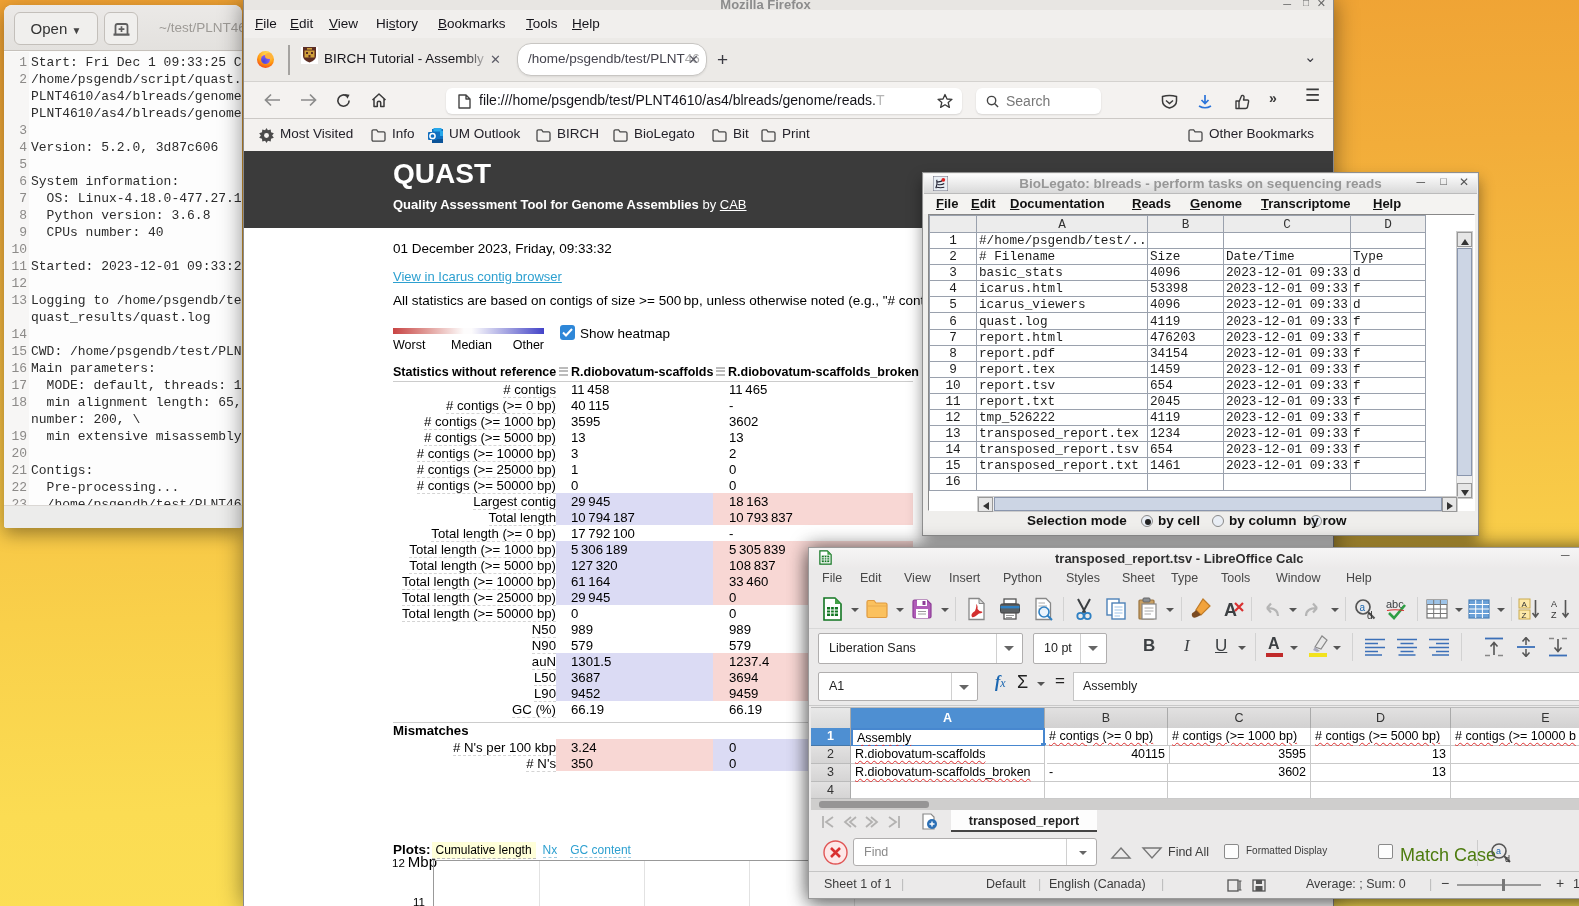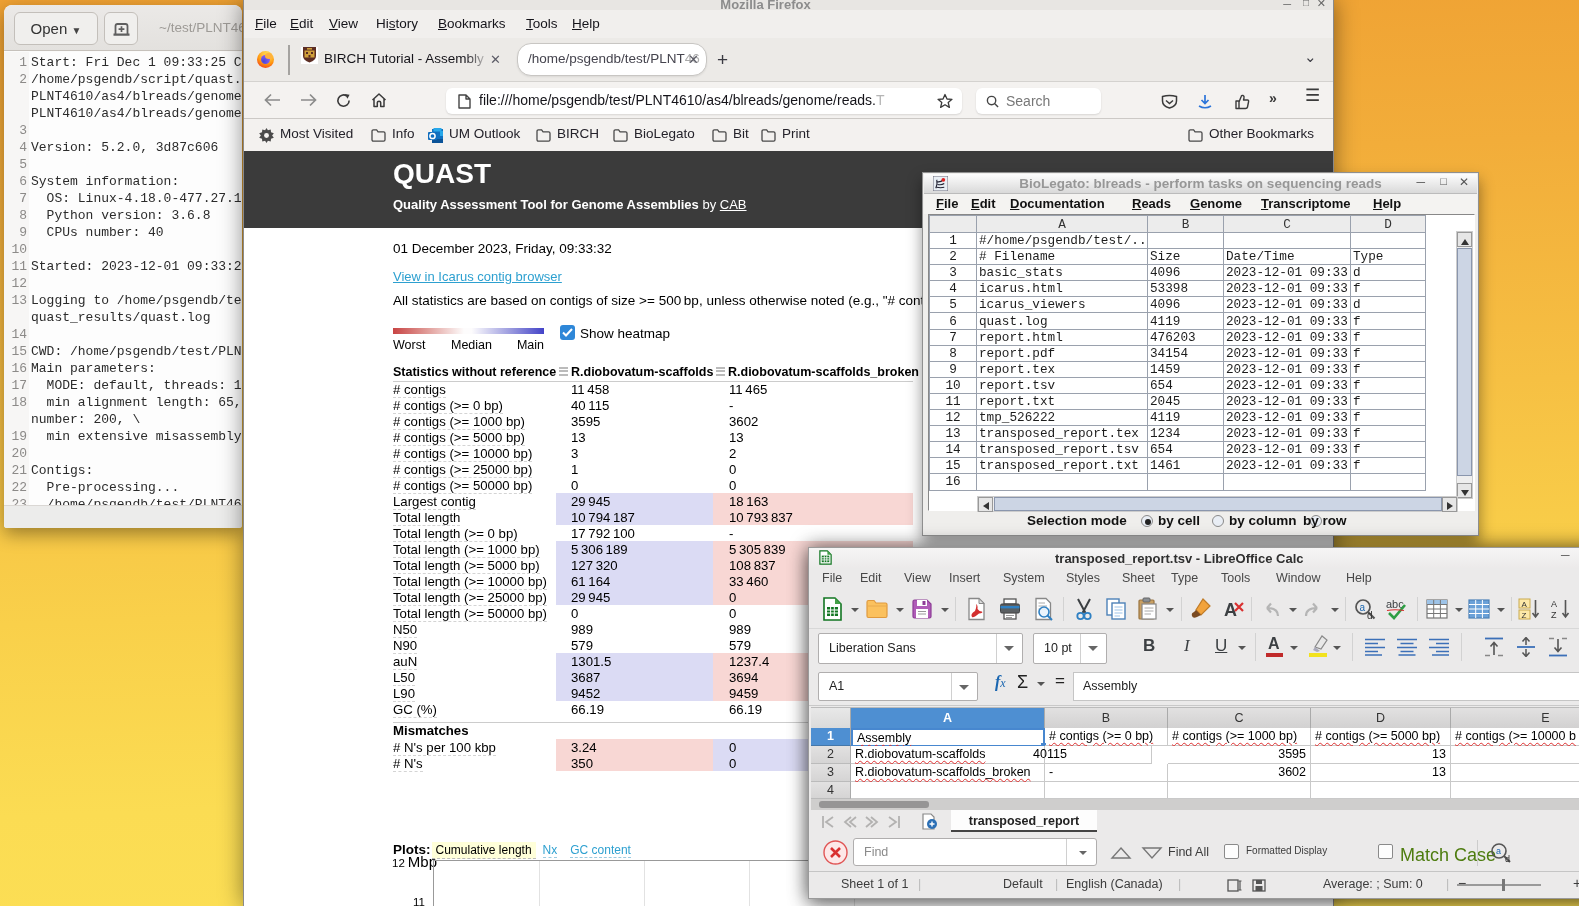--- a/index.html
+++ b/index.html
@@ -41,21 +41,21 @@
 #ff .content { position:absolute; left:0; top:151px; width:100%; height:755px; background:#fff; overflow:hidden; }
 .bmitem { position:absolute; top:7px; height:18px; white-space:nowrap; }
 
 #quastband { position:absolute; left:0; top:0; width:100%; height:77px; background:#3b3b3b; color:#fff; }
 #quastband .q1 { position:absolute; left:149px; top:7px; font-size:28px; font-weight:bold; }
 #quastband .q2 { position:absolute; left:149px; top:46px; font-size:13px; }
 .qlink { color:#2da0d0; text-decoration:none; }
 #qtable { position:absolute; left:149px; top:213px; border-collapse:collapse; table-layout:fixed; width:520px; font-size:13.2px; color:#000; }
 #qtable td { overflow:visible; white-space:nowrap; }
 #qtable td { height:16px; padding:0; vertical-align:middle; }
-#qtable td.l { width:163px; }
+#qtable td.l { width:163px;text-align:right; }
 #qtable td.v1 { width:157px; padding-left:15px; }
 #qtable td.v2 { width:200px; padding-left:16px; }
 #qtable tr.hd td { height:17px; font-weight:bold; border-bottom:1px solid #ccc; font-size:12.5px; }
 #qtable tr.hd td.v1, #qtable tr.hd td.v2 { padding-left:3px; }
 #qtable .tt { border-bottom:1px dashed #d4d4d4; }
 .bgB { background:#dbdbf4; }
 .bgP { background:#f8d7d4; }
 .hamb { display:inline-block; width:9px; height:9px; margin-right:3px;
   background:linear-gradient(#bbb 0 2px,#fff 2px 3.5px,#bbb 3.5px 5.5px,#fff 5.5px 7px,#bbb 7px 9px); }
 
@@ -102,21 +102,21 @@
 .ghcell { position:absolute; top:0; height:21px; border-right:1px solid #aaa; font-size:12.5px; color:#333; text-align:center; line-height:21px; }
 .grow { position:absolute; left:2px; height:18px; background:#fff; right:0; }
 .grhd { position:absolute; left:0; top:0; width:40px; height:18px; background:linear-gradient(#e2e1e1,#d5d4d4); border-right:1px solid #aaa; border-bottom:1px solid #bbb; font-size:12.5px; color:#333; text-align:center; line-height:17px; }
 .gcell { position:absolute; top:0; height:18px; border-right:1px solid #c9c9c9; border-bottom:1px solid #c9c9c9; font-size:12.5px; color:#000; line-height:17px; padding:0 4px; white-space:nowrap; overflow:visible; }
 .sq { text-decoration:underline; text-decoration-style:wavy; text-decoration-color:#e03030; text-decoration-thickness:1px; text-underline-offset:2px; }
 #calc .c-hscroll { position:absolute; left:2px; top:251px; right:0; height:11px; background:#cfcecd; }
 #calc .c-hthumb { position:absolute; left:8px; top:2px; width:110px; height:7px; background:#969595; border-radius:3px; }
 #calc .c-tabs { position:absolute; left:0; top:262px; width:100%; height:24px; }
 #calc .c-find { position:absolute; left:0; top:286px; width:100%; height:38px; border-bottom:1px solid #c5c5c5; }
 #calc .c-status { position:absolute; left:0; top:324px; width:100%; height:26px; font-size:12.5px; color:#3c3c3c; }
-#calc .c-status span { position:absolute; top:5px; white-space:nowrap;margin-left:17px; }
+#calc .c-status span { position:absolute; top:5px; white-space:nowrap; }
 .fbx { position:absolute; top:4px; height:28px; background:#fff; border:1px solid #b0aeae; border-radius:3px; }
 .ckb { position:absolute; top:10px; width:15px; height:15px; border:1px solid #8a8a8a; border-radius:2px; background:#fdfdfd; }
 </style>
 </head>
 <body>
 
 <div class="abs" id="gedit">
   <div class="txt" id="gtxt">
       <div class="gut"></div>
       <div class="row" style="top:1.6px"><b>1</b><span>Start: Fri Dec 1 09:33:25 CST 2023</span></div>
@@ -282,21 +282,21 @@
   </div>
   <div class="content" id="ffc">
     <div id="quastband">
       <div class="q1">QUAST</div>
       <div class="q2"><b>Quality Assessment Tool for Genome Assemblies</b> by <span style="text-decoration:underline">CAB</span></div>
     </div>
     <div class="abs" style="left:149px;top:90px;font-size:13.5px;color:#000">01 December 2023, Friday, 09:33:32</div>
     <div class="abs" style="left:149px;top:118px;font-size:13px"><span class="qlink" style="text-decoration:underline">View in Icarus contig browser</span></div>
     <div class="abs" style="left:149px;top:142px;font-size:13.5px;color:#000;white-space:nowrap">All statistics are based on contigs of size &gt;= 500 bp, unless otherwise noted (e.g., "# contigs (&gt;= 0 b</div>
     <div class="abs" style="left:149px;top:177px;width:151px;height:6px;background:linear-gradient(90deg,#c84444 0%,#e09a96 22%,#fdfcfc 47%,#fdfcfd 52%,#9a9ade 78%,#4343c8 100%)"></div>
-    <div class="abs" style="left:149px;top:187px;width:151px;font-size:12.5px;color:#000">Worst<span style="position:absolute;left:58px">Median</span><span style="position:absolute;right:0">Main</span></div>
+    <div class="abs" style="left:149px;top:187px;width:151px;font-size:12.5px;color:#000">Worst<span style="position:absolute;left:58px">Median</span><span style="position:absolute;right:0">Other</span></div>
     <div class="abs" style="left:316px;top:174px;width:15px;height:15px;background:#2e87d8;border-radius:3px">
       <svg width="11" height="9" viewBox="0 0 11 9" style="position:absolute;left:2px;top:3px">
           <path d="M1 4.5 L4 7.5 L10 1" stroke="#fff" stroke-width="2" fill="none"></path>
         </svg>
     </div>
     <div class="abs" style="left:336px;top:175px;font-size:13.5px;color:#000">Show heatmap</div>
     <table id="qtable">
       <tbody>
           <tr class="hd">
             <td class="l">Statistics without reference</td>
@@ -619,21 +619,21 @@
         <path d="M4 8.3 L12 8.3 M4 10.6 L12 10.6 M6.7 6 L6.7 13 M9.4 6 L9.4 13" stroke="#fff" stroke-width="0.9"></path>
       </svg>
     <div style="position:absolute;left:246px;top:3px;font-size:13px;font-weight:bold;color:#2f2f2f">transposed_report.tsv - LibreOffice Calc</div>
     <div style="position:absolute;left:752px;top:0px;font-size:12px;color:#555">─</div>
   </div>
   <div class="c-menu">
     <span style="left:13px">File</span>
       <span style="left:51px">Edit</span>
       <span style="left:95px">View</span>
     <span style="left:140px">Insert</span>
-      <span style="left:194px">System</span>
+      <span style="left:194px">Python</span>
       <span style="left:257px">Styles</span>
     <span style="left:313px">Sheet</span>
       <span style="left:362px">Type</span>
       <span style="left:412px">Tools</span>
     <span style="left:467px">Window</span>
       <span style="left:537px">Help</span>
   </div>
   <div class="c-tools" id="ctools">
     <svg class="ticon" style="left:11px" width="24" height="24" viewBox="0 0 24 24">
         <path d="M4 1 L15 1 L21 7 L21 23 L4 23 Z" fill="#fff" stroke="#127622" stroke-width="1.6"></path>
@@ -823,21 +823,21 @@
     <div class="grhd" style="background:#4e8fd2;color:#fff;font-weight:bold;border-bottom-color:#47a">1</div>
     <div class="gcell" style="left:40px;width:194px;border:2px solid #4787cf;height:19px;line-height:16px"><span class="sq">Assembly</span><i style="position:absolute;right:-3px;bottom:-3px;width:5px;height:5px;background:#4787cf"></i></div>
     <div class="gcell" style="left:234px;width:123px"><span class="sq"># contigs (&gt;= 0 bp)</span></div>
     <div class="gcell" style="left:357px;width:143px"><span class="sq"># contigs (&gt;= 1000 bp)</span></div>
     <div class="gcell" style="left:500px;width:140px"><span class="sq"># contigs (&gt;= 5000 bp)</span></div>
     <div class="gcell" style="left:640px;width:190px"><span class="sq"># contigs (&gt;= 10000 b</span></div>
   </div>
   <div class="grow" style="top:198px">
     <div class="grhd">2</div>
     <div class="gcell" style="left:40px;width:194px"><span class="sq">R.diobovatum-scaffolds</span></div>
-    <div class="gcell" style="left:218px;width:123px;">40115</div>
+    <div class="gcell" style="left:236px;width:123px;text-align:right">40115</div>
     <div class="gcell" style="left:357px;width:143px;text-align:right">3595</div>
     <div class="gcell" style="left:500px;width:140px;text-align:right">13</div>
     <div class="gcell" style="left:640px;width:190px"></div>
   </div>
   <div class="grow" style="top:216px">
     <div class="grhd">3</div>
     <div class="gcell" style="left:40px;width:194px"><span class="sq">R.diobovatum-scaffolds_broken</span></div>
     <div class="gcell" style="left:234px;width:123px">-</div>
     <div class="gcell" style="left:357px;width:143px;text-align:right">3602</div>
     <div class="gcell" style="left:500px;width:140px;text-align:right">13</div>

